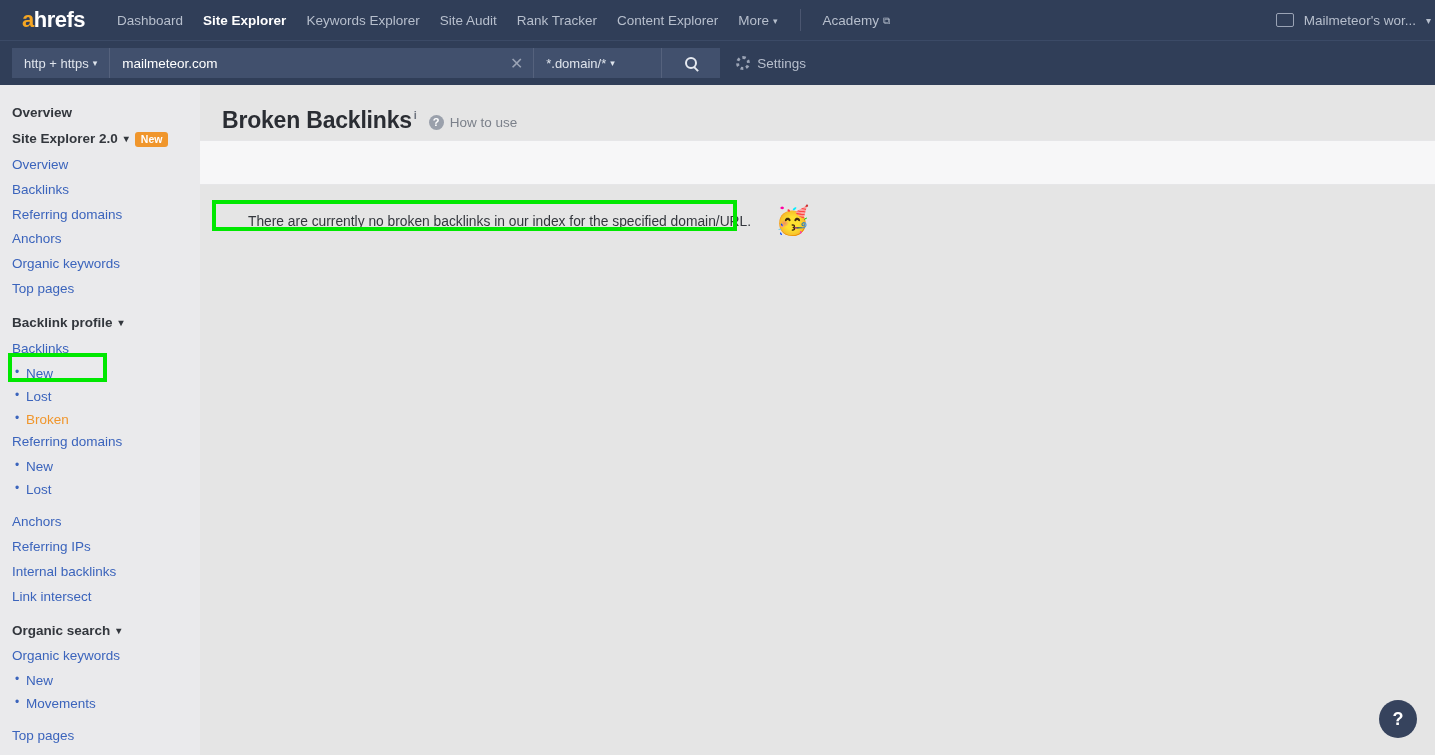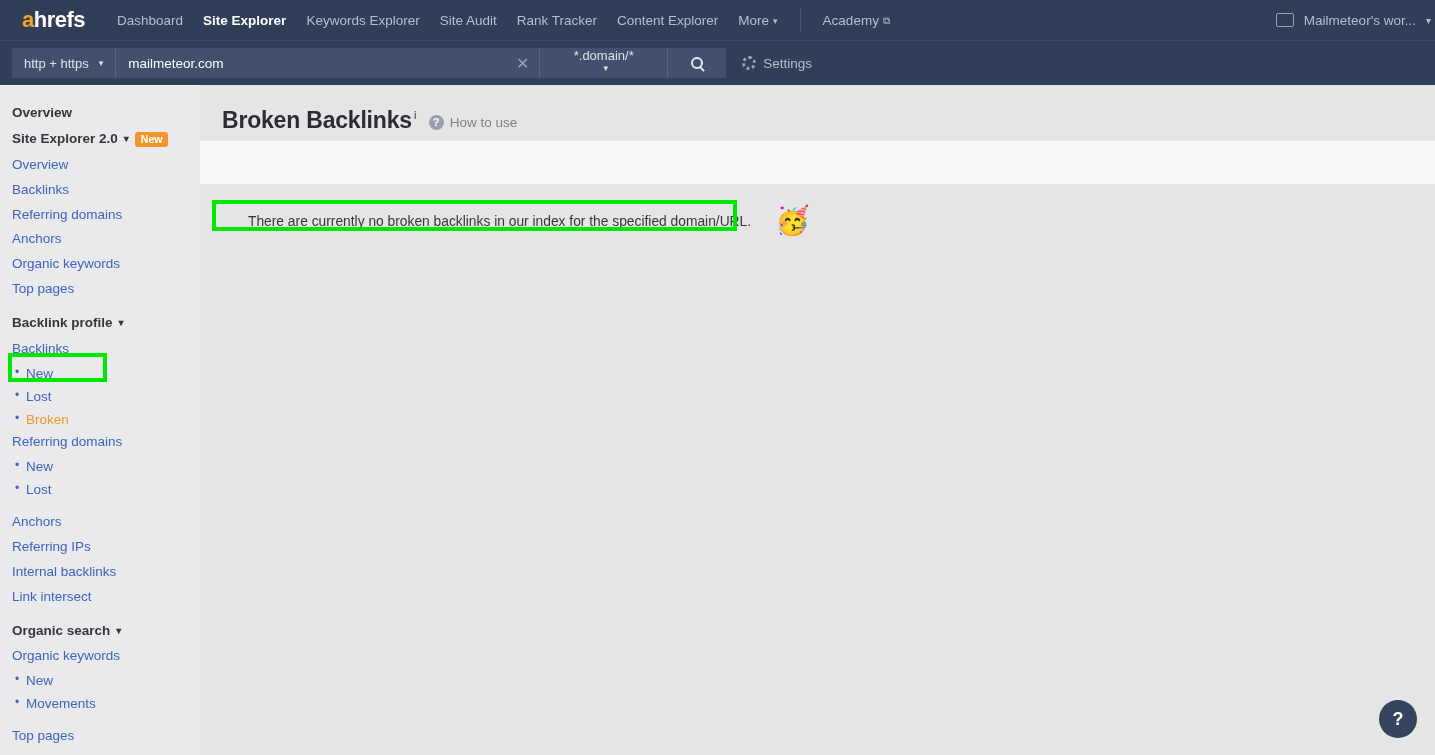--- a/index.html
+++ b/index.html
@@ -65,21 +65,21 @@
     padding: 0 12px;
     border-top: 1px solid #3b4a66;
   }
   .searchbox {
     display: flex; align-items: stretch; height: 30px;
   }
   .proto-select {
     background: #41506d;
     color: #dfe4ec;
     font-size: 13px;
-    display: flex; align-items: center; gap: 6px;
+    display: flex; align-items: center; 
     padding: 0 12px;
     border-right: 1px solid #55627d;
     cursor: pointer;
     white-space: nowrap;
   }
   .domain-input {
     background: #41506d;
     border: none; outline: none;
     color: #ffffff;
     font-size: 13.5px;
@@ -95,21 +95,20 @@
     color: #9aa3b5; font-size: 16px; cursor: pointer;
     border-right: 1px solid #55627d;
   }
   .mode-select {
     background: #41506d;
     color: #dfe4ec; font-size: 13px;
     display: flex; align-items: center; justify-content: flex-start;
     width: 128px; padding: 0 12px;
     cursor: pointer;
     border-right: 1px solid #55627d;
-    flex-direction: column;
   }
   .search-btn {
     background: #41506d;
     width: 58px;
     display: flex; align-items: center; justify-content: center;
     cursor: pointer;
   }
   .mag {
     width: 12px; height: 12px;
     border: 2px solid #e6eaf1; border-radius: 50%;

